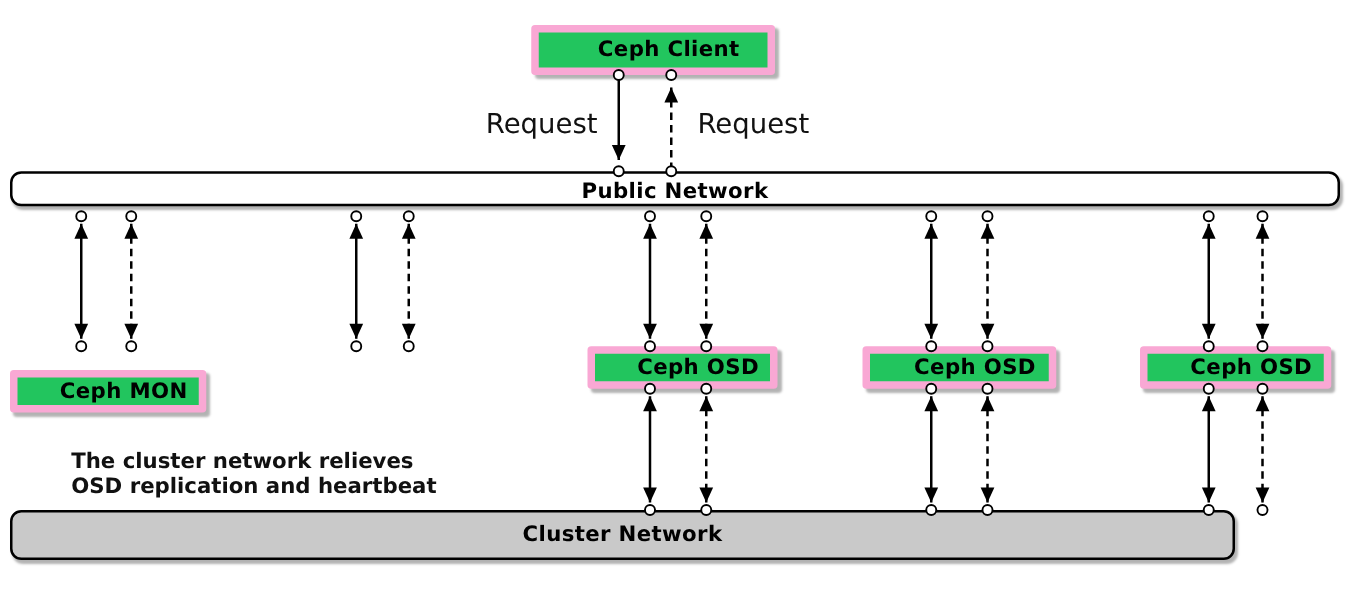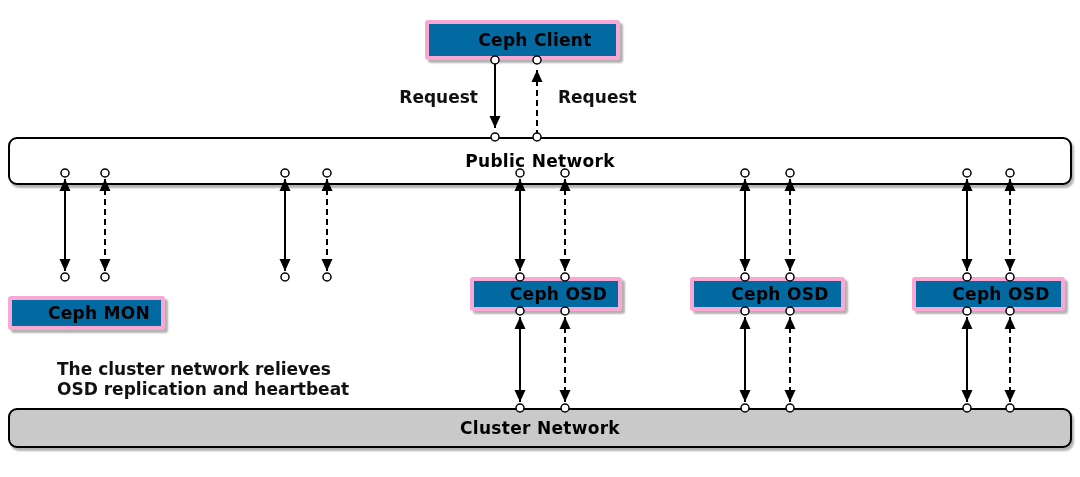--- a/index.html
+++ b/index.html
@@ -16,22 +16,22 @@
     overflow: hidden;
   }
   .layer {
     position: absolute;
     left: 0; top: 0;
     width: 1080px; height: 477px;
   }
   .overlay { z-index: 5; pointer-events: none; }
   .box {
     position: absolute;
-    background: #0369a1;
-    border: 4px solid #f9a8d4;
+    background: #22c55e;
+    border: 6px solid #f9a8d4;
     border-radius: 3px;
     display: flex;
     align-items: center;
     justify-content: center;
     font-weight: bold;
     font-size: 17px;
     letter-spacing: 0.3px;
     box-shadow: 3px 3px 2px rgba(0,0,0,0.30);
     z-index: 2;
     padding-left: 25px;
@@ -42,32 +42,32 @@
     border-radius: 9px;
     display: flex;
     align-items: center;
     justify-content: center;
     font-weight: bold;
     font-size: 17px;
     letter-spacing: 0.3px;
     box-shadow: 2px 3px 2px rgba(0,0,0,0.30);
     z-index: 2;
   }
-  .bar-public { left: 8px; top: 137px; width: 1064px; height: 48px; background: #ffffff; }
-  .bar-cluster { left: 8px; top: 408px; width: 1064px; height: 40px; background: #c9c9c9; }
+  .bar-public { left: 8px; top: 137px; width: 1064px; height: 28px; background: #ffffff; align-items: flex-end; }
+  .bar-cluster { left: 8px; top: 408px; width: 980px; height: 40px; background: #c9c9c9; }
   .client-box { left: 425px; top: 20px; width: 195px; height: 40px; }
   .mon-box  { left: 8px;   top: 277px; width: 157px; height: 34px; margin-top: 19px; }
   .mds-box  { left: 230px; top: 277px; width: 160px; height: 34px; }
   .osd1-box { left: 470px; top: 277px; width: 152px; height: 34px; }
   .osd2-box { left: 690px; top: 277px; width: 155px; height: 34px; }
   .osd3-box { left: 912px; top: 277px; width: 153px; height: 34px; }
   .flow-label {
     position: absolute;
-    font-weight: bold;
-    font-size: 17px;
+    font-weight: normal;
+    font-size: 22px;
     color: #111;
     z-index: 3;
   }
   .request-label { left: 368px; top: 87px; width: 110px; text-align: right; }
   .response-label { left: 558px; top: 87px; }
   .note {
     position: absolute;
     left: 57px; top: 340px;
     font-weight: bold;
     font-size: 17px;

